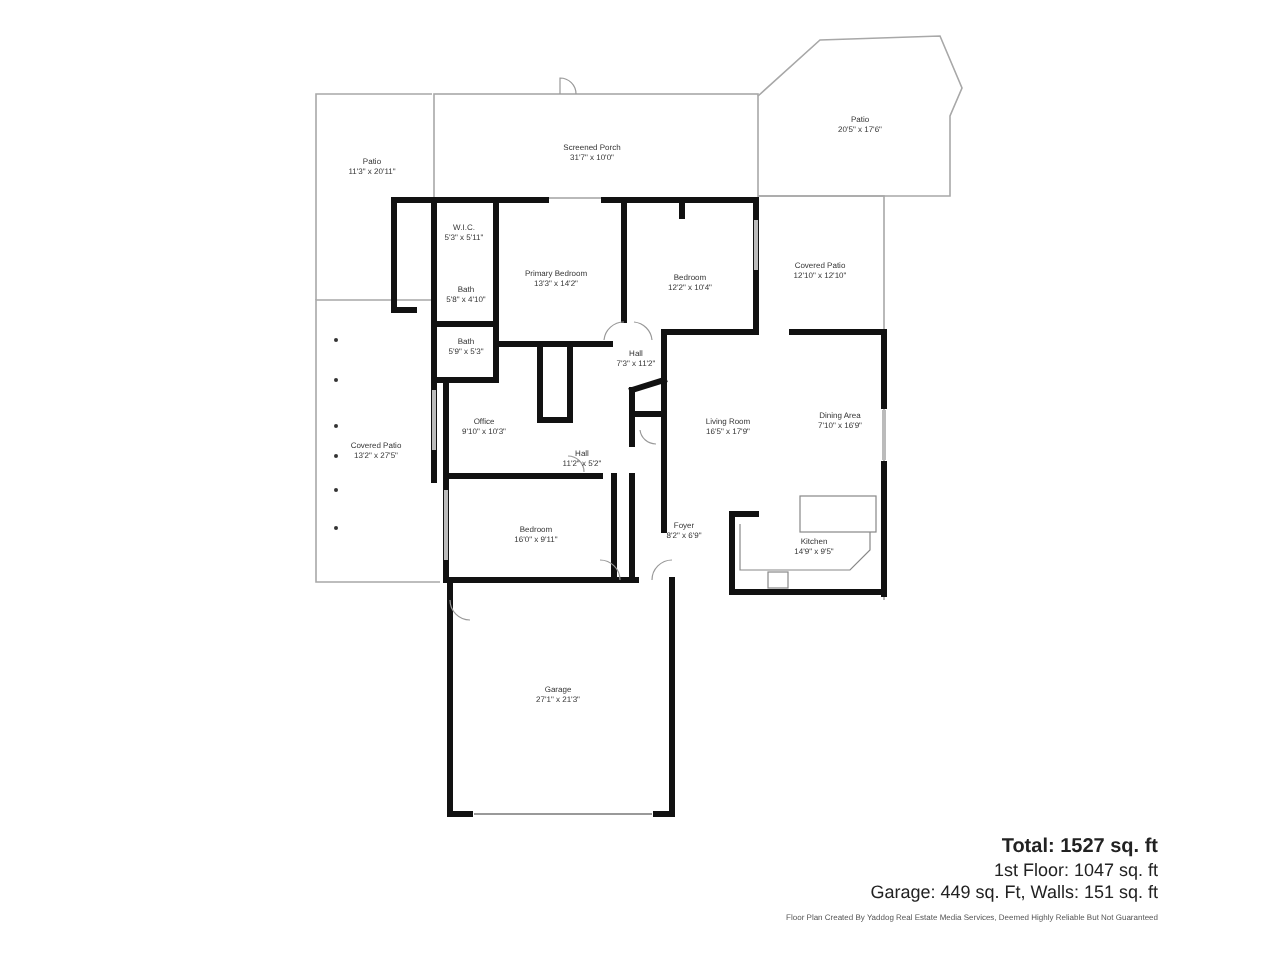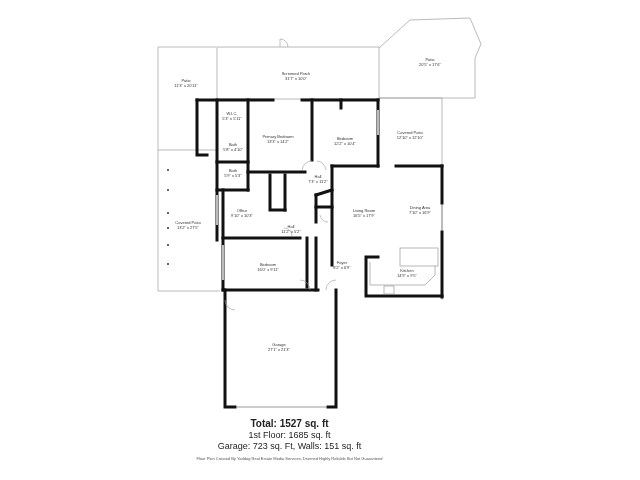--- a/index.html
+++ b/index.html
@@ -1,21 +1,21 @@
 <!DOCTYPE html>
 <html><head>
 <meta charset="utf-8">
 <style>
   html, body { margin:0; padding:0; background:#ffffff; }
   body { width:640px; height:480px; position:relative; overflow:hidden; font-family:"Liberation Sans", sans-serif; }
   #plan { position:absolute; left:0; top:0; width:640px; height:410px; }
   .lbl { position:absolute; text-align:center; font-size:4px; line-height:5px; color:#333; white-space:nowrap; transform:translateX(-50%); }
   .lbl .n { display:block; }
   .lbl .d { display:block; }
-  #summary { position:absolute; left:0; top:418px; width:579px; text-align:center; color:#222; }
+  #summary { position:absolute; left:0; top:418px; width:579px; text-align:right; color:#222; }
   #summary .total { font-weight:bold; font-size:10px; line-height:12px; }
   #summary .line { font-size:9px; line-height:11px; }
   #summary .credit { font-size:4px; line-height:8px; color:#555; margin-top:3px; }
 </style>
 </head>
 <body>
 
 <svg id="plan" viewBox="0 0 640 410" xmlns="http://www.w3.org/2000/svg">
 
   <g fill="none" stroke="#a8a8a8" stroke-width="0.8">
@@ -188,16 +188,16 @@
       <span class="d">14'9" x 9'5"</span>
     </div>
   <div class="lbl" style="left:279px;top:342px;">
       <span class="n">Garage</span>
       <span class="d">27'1" x 21'3"</span>
     </div>
 </div>
 
 <div id="summary">
   <div class="total">Total: 1527 sq. ft</div>
-  <div class="line">1st Floor: 1685 sq. ft</div>
-  <div class="line">Garage: 723 sq. Ft, Walls: 151 sq. ft</div>
+  <div class="line">1st Floor: 1047 sq. ft</div>
+  <div class="line">Garage: 449 sq. Ft, Walls: 151 sq. ft</div>
   <div class="credit">Floor Plan Created By Yaddog Real Estate Media Services, Deemed Highly Reliable But Not Guaranteed</div>
 </div>
 
 </body></html>

